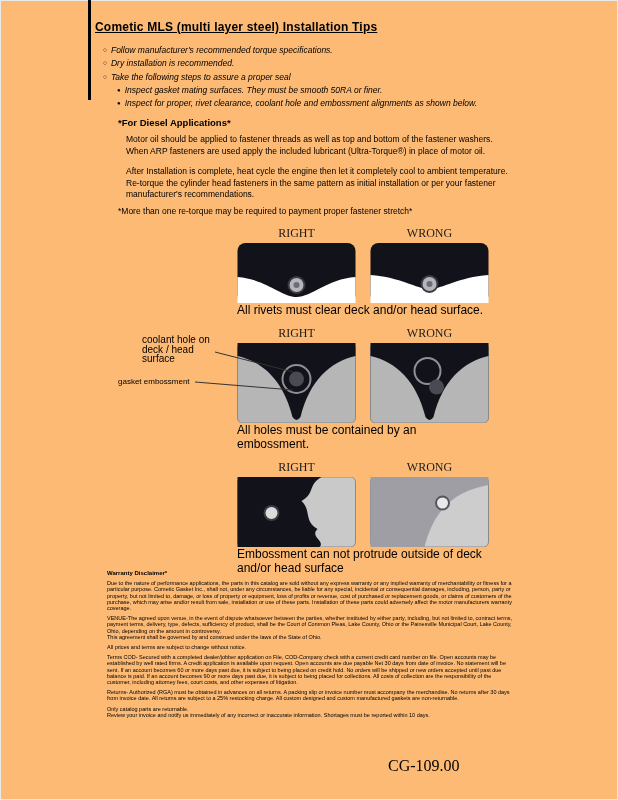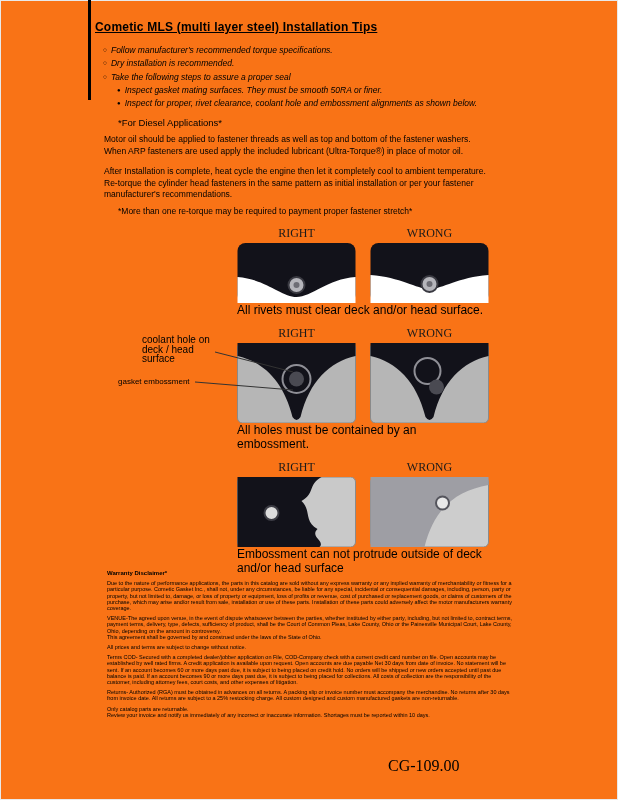--- a/index.html
+++ b/index.html
@@ -1,36 +1,36 @@
 <!DOCTYPE html>
 <html><head>
 <meta charset="utf-8">
 <style>
   html,body { margin:0; padding:0; background:#fff; }
   .page {
-    position:relative; width:618px; height:800px; background:#f97316;
+    position:relative; width:618px; height:800px; background:#fdba74;
     font-family:"Liberation Sans", sans-serif; color:#000;
     box-shadow: inset 0 0 0 1px #e9e9e9; overflow:hidden;
   }
   .edge-bar { position:absolute; left:88px; top:0; width:3px; height:100px; background:#000; }
 
   .title {
     position:absolute; left:95px; top:20px; font-size:12px; font-weight:bold;
     text-decoration:underline; letter-spacing:0.2px;
   }
 
   .tips { position:absolute; left:103px; top:44px; font-size:8.5px; }
   .tips ul { list-style:none; margin:0; padding:0;font-style:italic; }
   .tips li { line-height:12.3px; white-space:nowrap; }
   .tips li.main::before { content:"○"; font-size:6.5px; margin-right:4px; position:relative; top:-1px; }
   .tips li.sub { padding-left:14px; }
   .tips li.sub::before { content:"●"; font-size:6px; margin-right:4px; position:relative; top:-1px; }
 
-  .diesel-heading { position:absolute; left:118px; top:117px; font-size:9.5px; font-weight:normal;text-align:right; }
-  .para { position:absolute; left:104px; width:384px; font-size:8.5px; line-height:11.5px; }
+  .diesel-heading { position:absolute; left:118px; top:117px; font-size:9.5px; font-weight:bold;text-align:right; }
+  .para { position:absolute; left:126px; width:384px; font-size:8.5px; line-height:11.5px; }
   .para1 { top:134px; }
   .para2 { top:166px; }
   .note { position:absolute; left:118px; top:206px; font-size:8.5px; }
 
   .diagrams { position:absolute; left:237px; top:226px; width:252px; }
   .dg-header { display:flex; gap:14px; }
   .dg-header span {
     flex:1; text-align:center; font-family:"Liberation Serif", serif;
     font-size:12px; color:#1a1a1a;
   }

